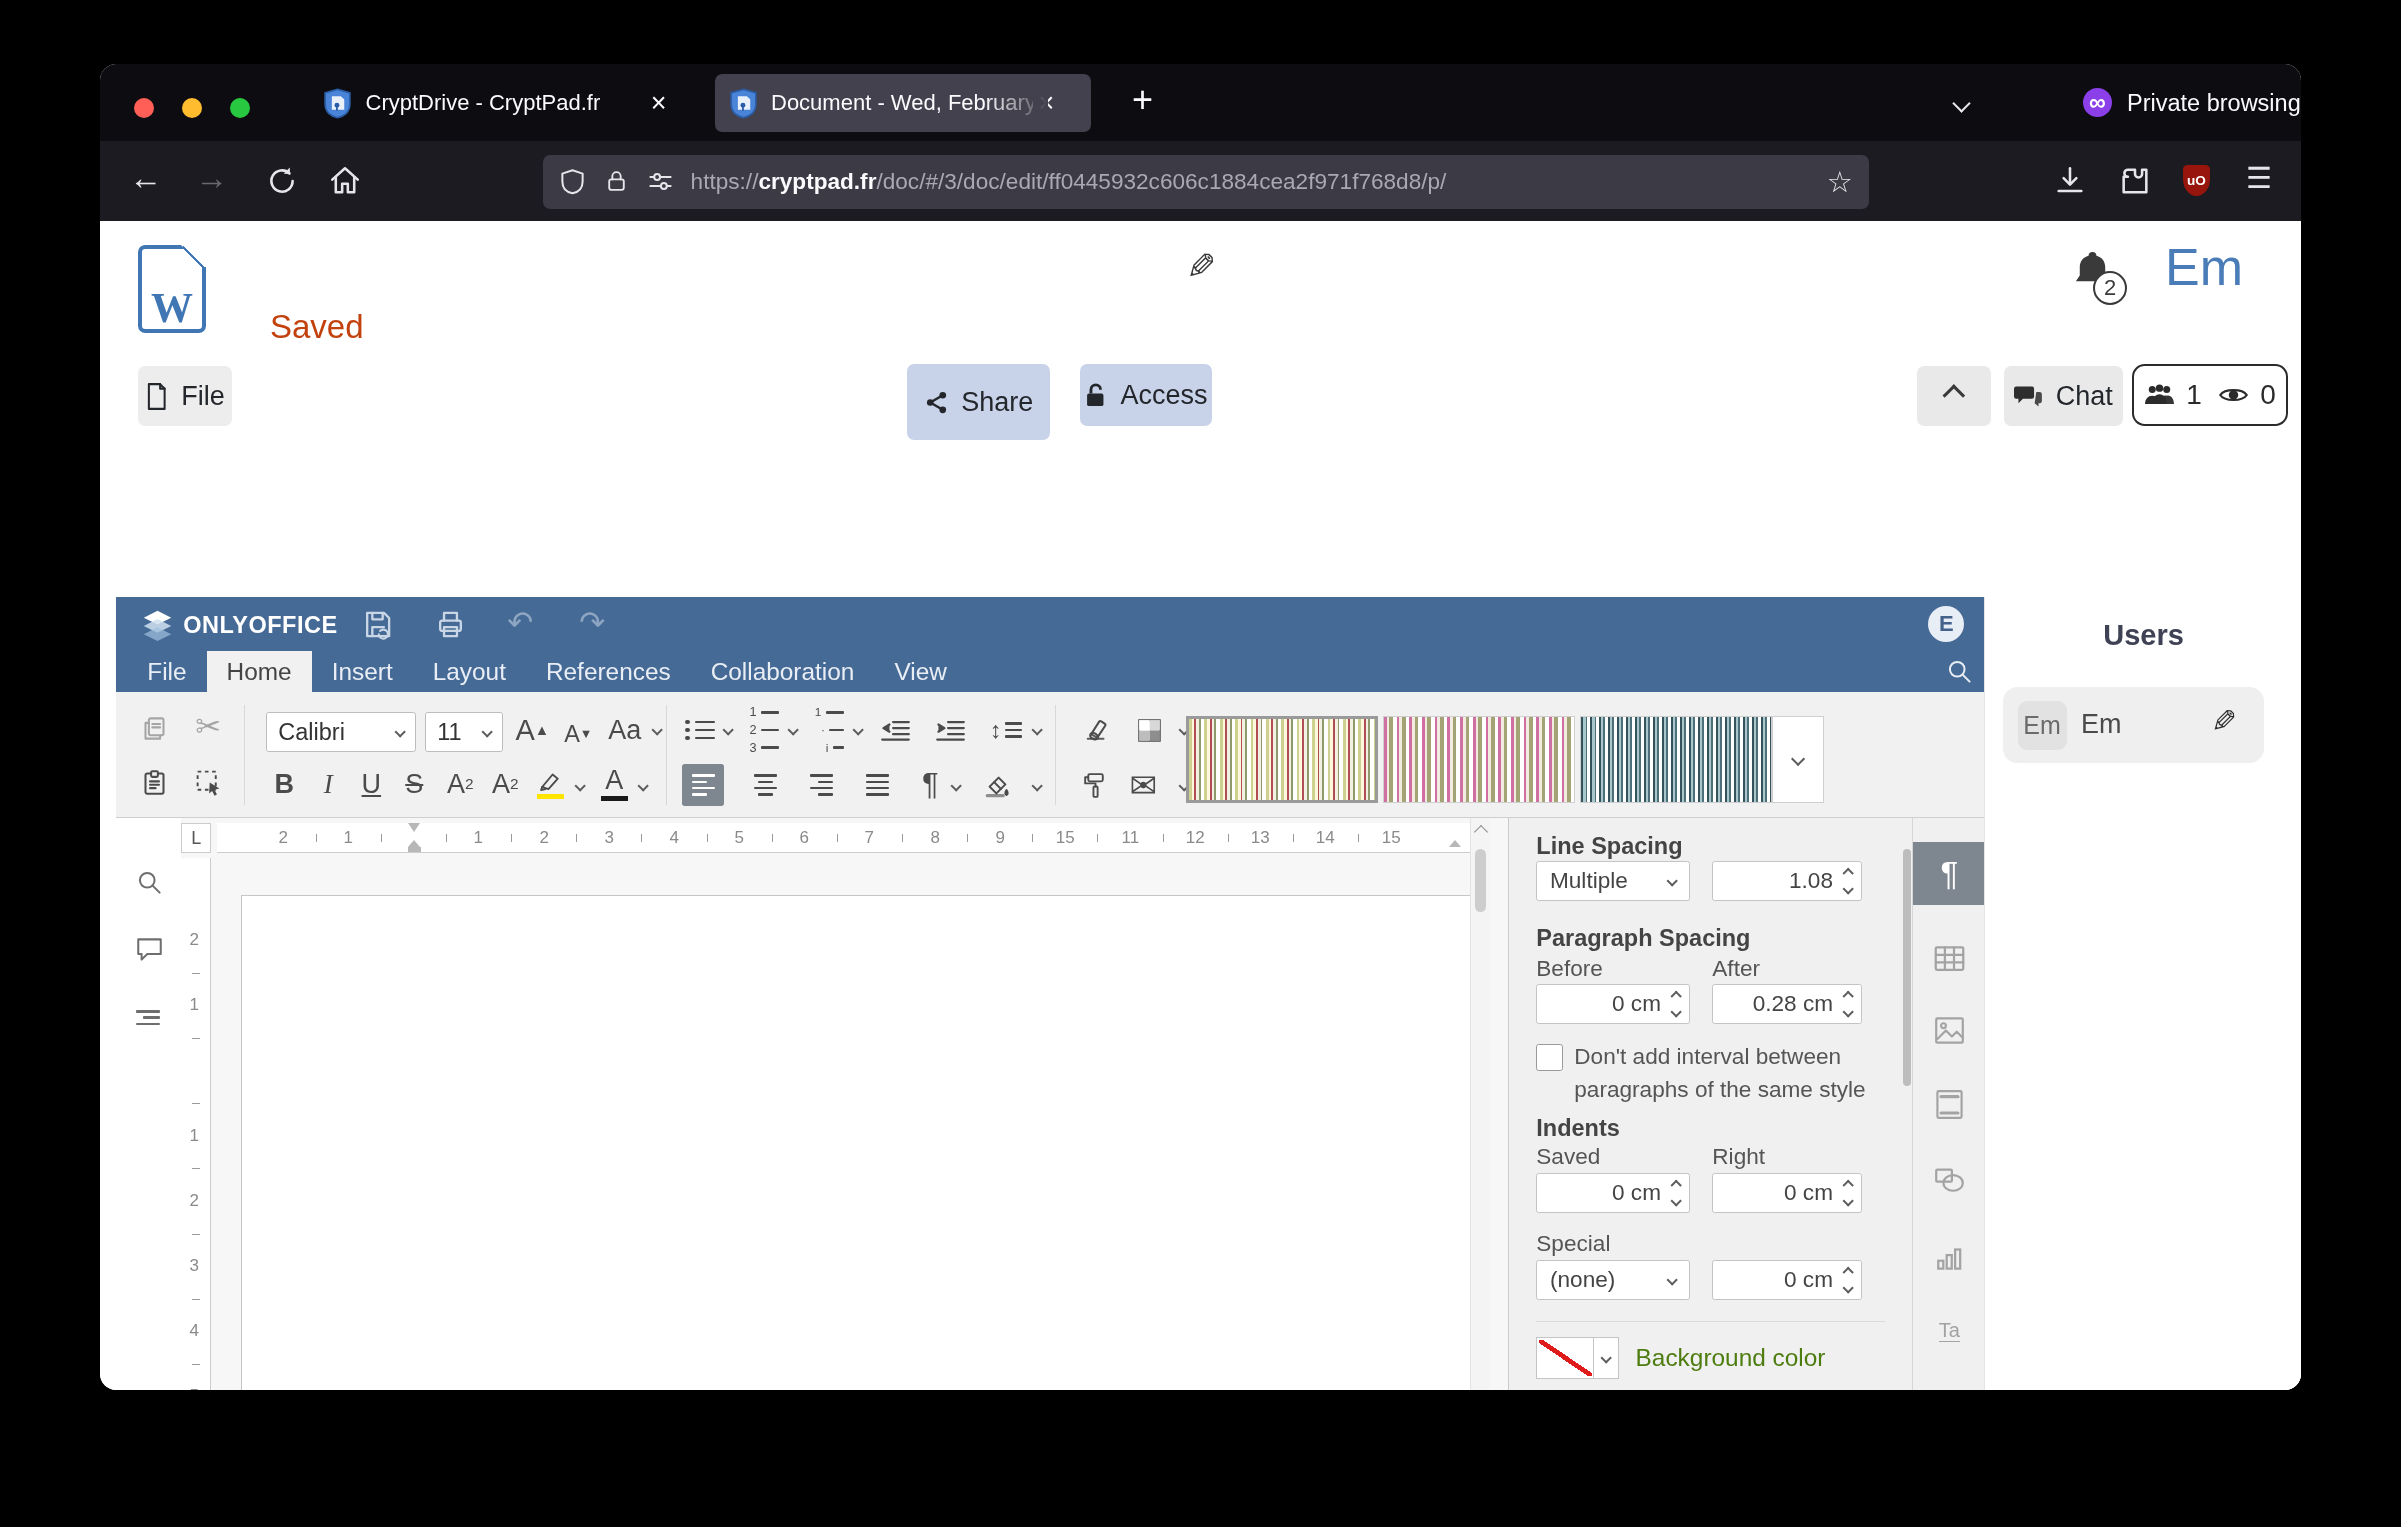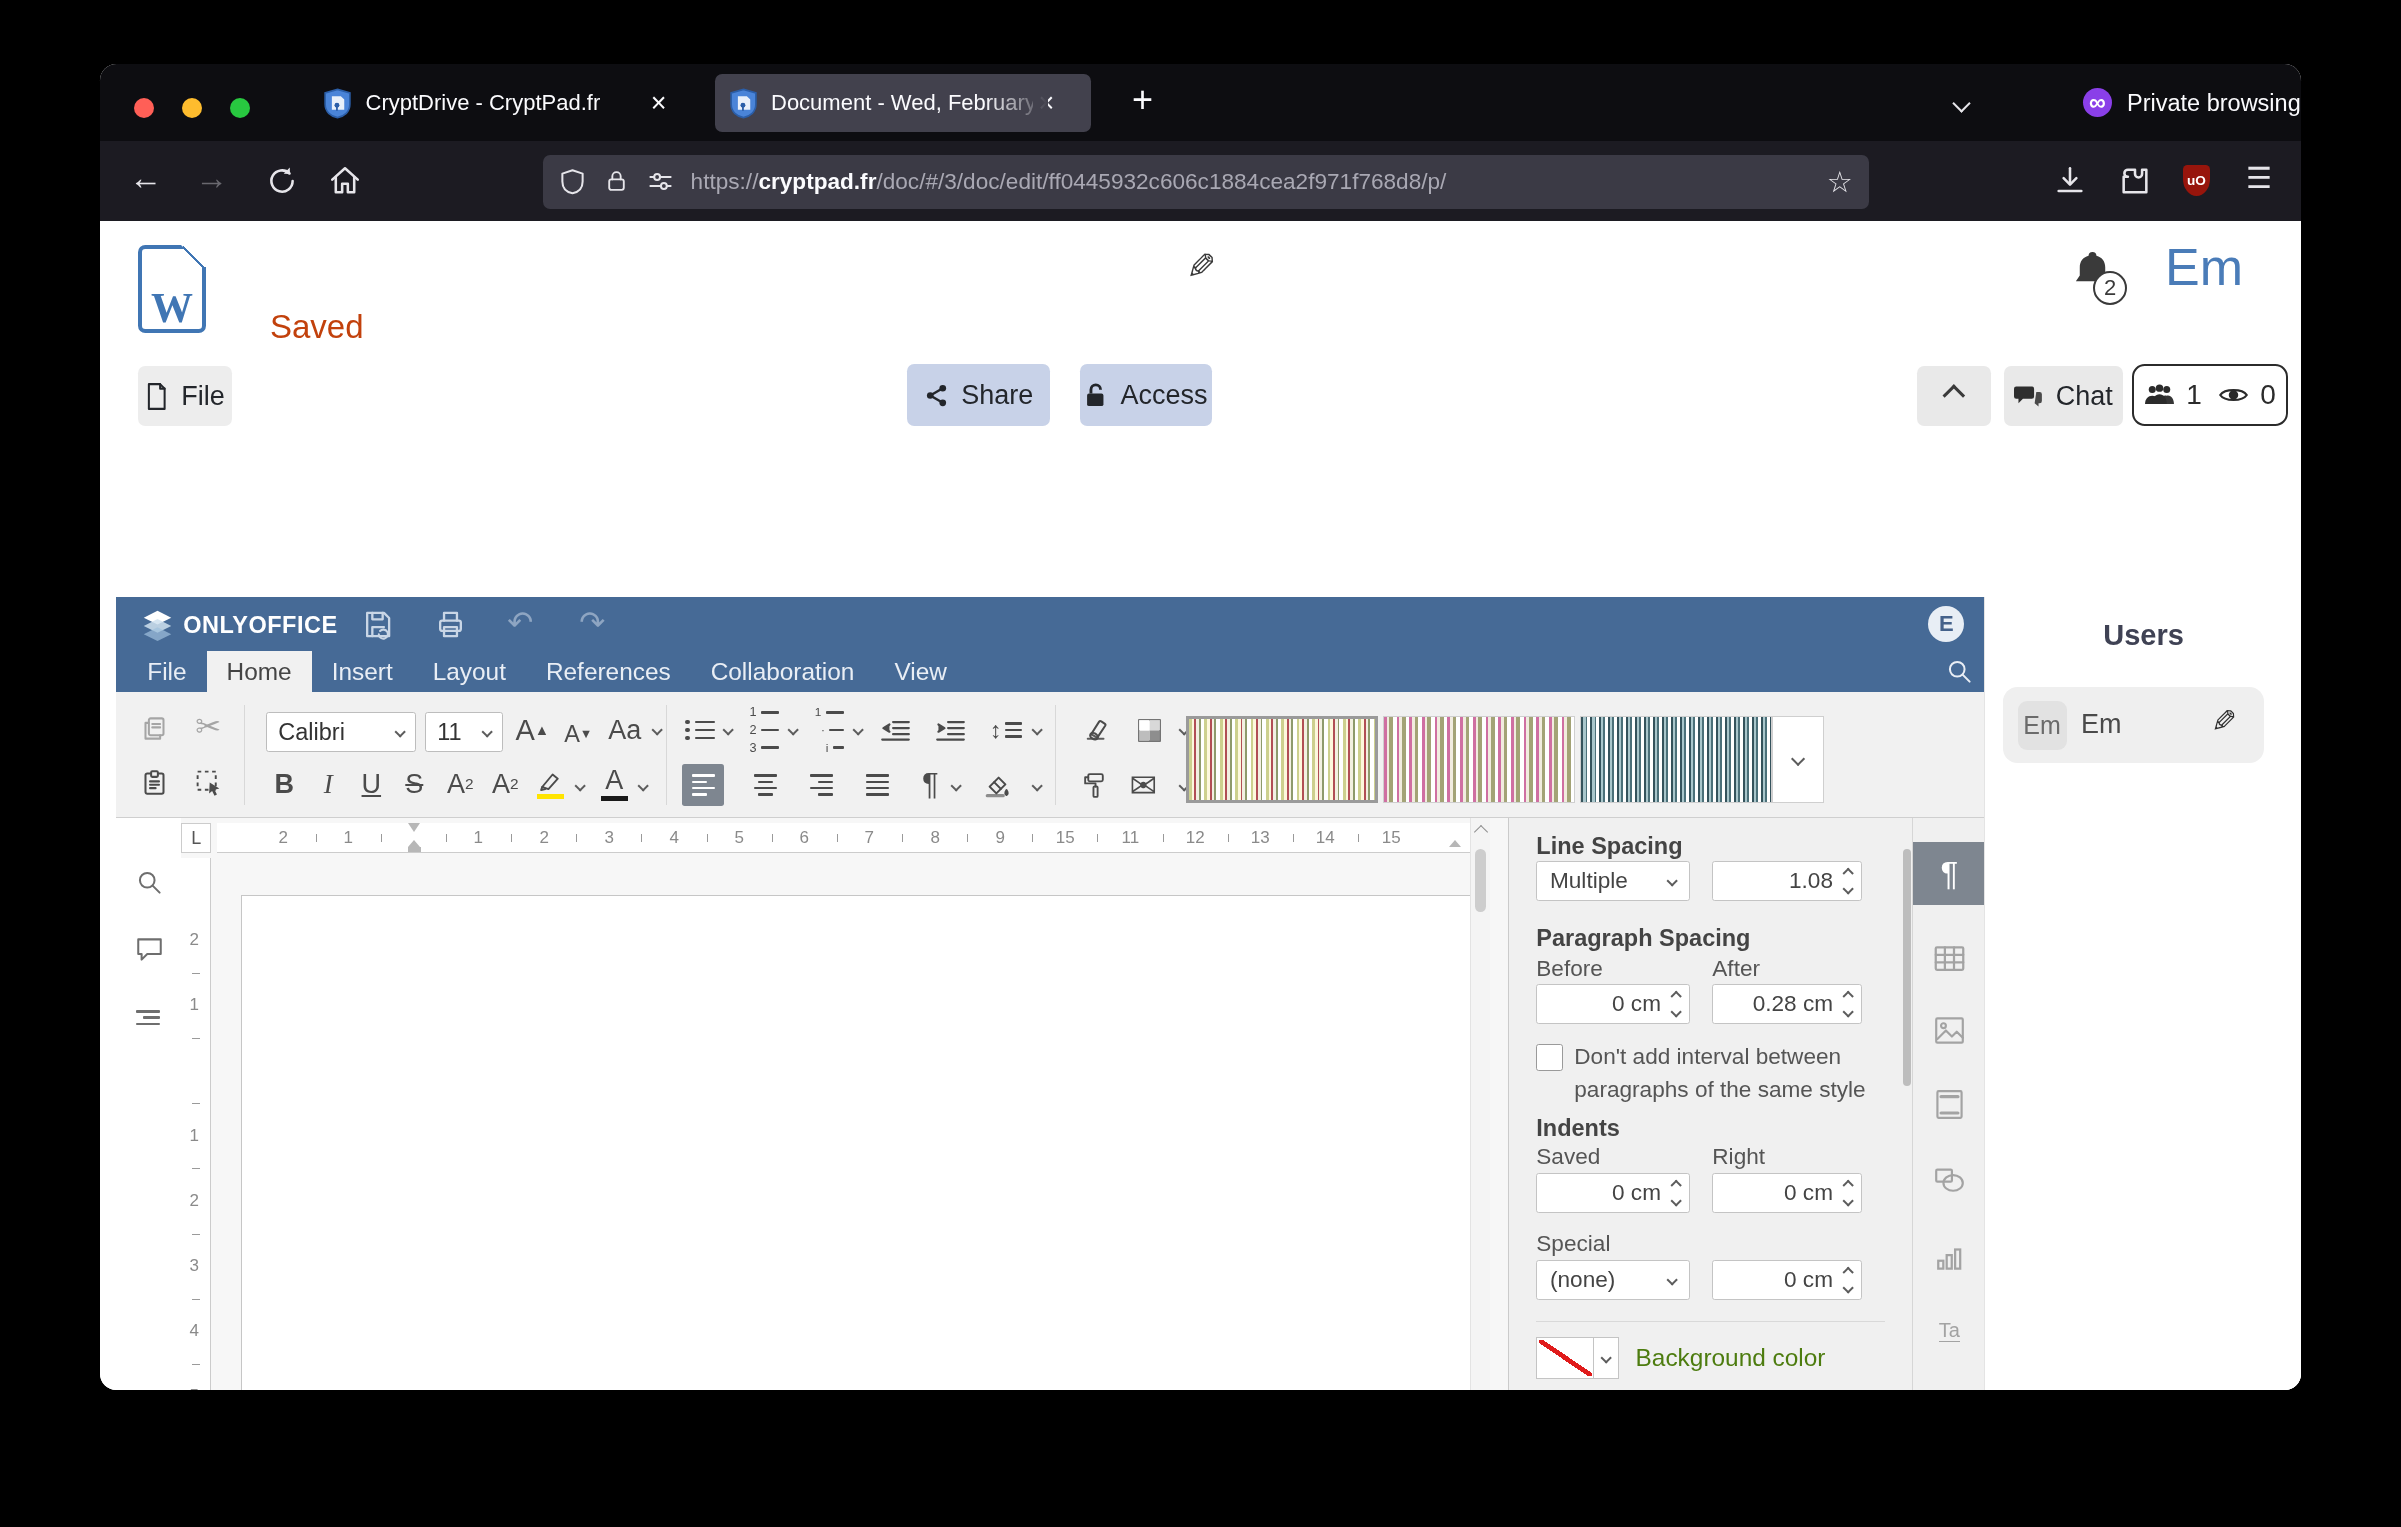--- a/index.html
+++ b/index.html
@@ -210,21 +210,21 @@
     </div>
     <span class="abs em" style="left:2065px;top:16.3px">Em</span>
 
     <div class="btn btn-gray abs" style="left:38px;top:145px;width:94px;height:60px">
       <svg class="ic" width="23.5" height="27" viewBox="0 0 20 24" style="color:#23262b">
           <path d="M3 1 h10 l4 4 v18 h-14 z"></path>
           <path d="M13 1 v4 h4"></path>
         </svg>
       <span>File</span>
     </div>
-    <div class="btn btn-blue abs" style="left:807px;top:143px;width:143px;height:62px">
+    <div class="btn btn-blue abs" style="left:807px;top:143px;width:143px;height:76px">
       <svg width="25" height="25" viewBox="0 0 24 24" fill="#23262b">
           <circle cx="18" cy="5" r="3.2"></circle>
           <circle cx="6" cy="12" r="3.2"></circle>
           <circle cx="18" cy="19" r="3.2"></circle>
           <path d="M6 12 L18 5 M6 12 L18 19" stroke="#23262b" stroke-width="2.4"></path>
         </svg>
       <span>Share</span>
     </div>
     <div class="btn btn-blue abs" style="left:980px;top:143px;width:132px;height:62px">
       <svg width="23.5" height="25" viewBox="0 0 24 26">

